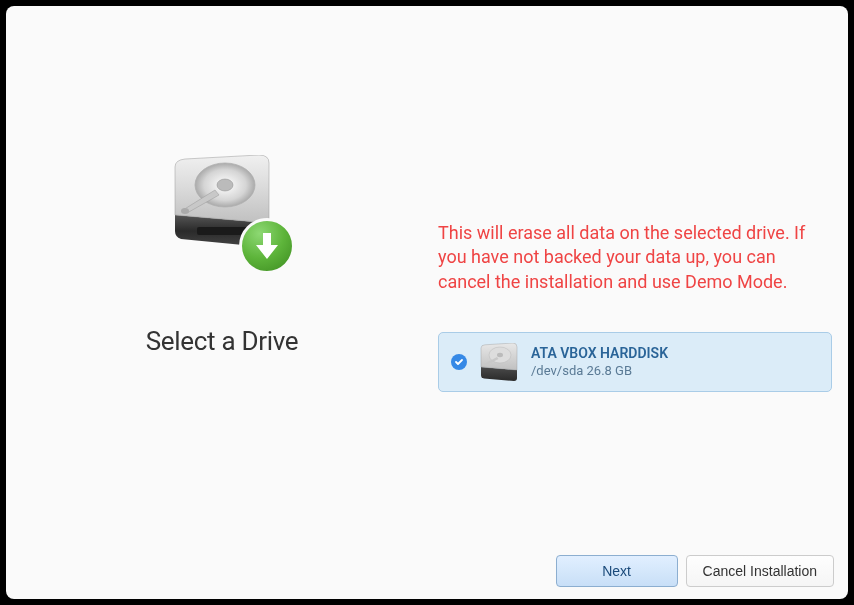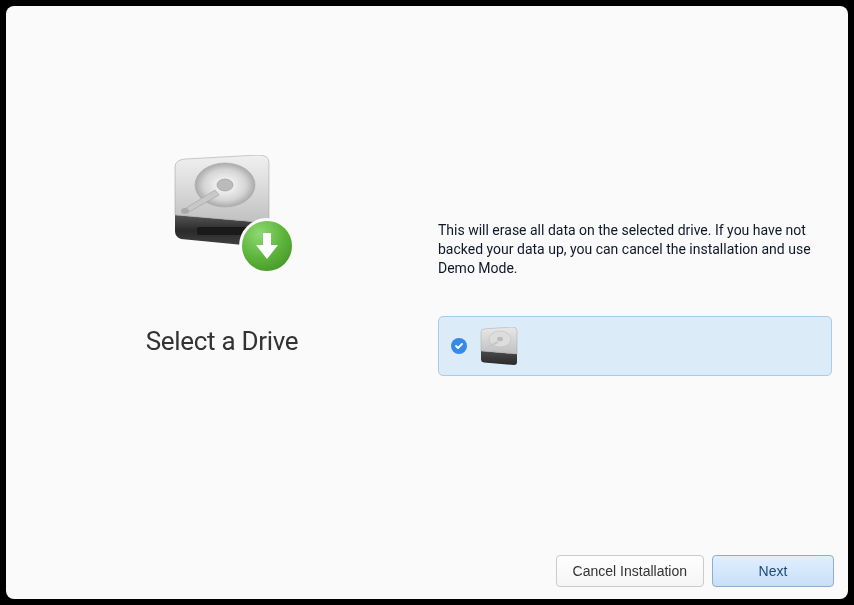--- a/index.html
+++ b/index.html
@@ -70,22 +70,22 @@
       color: #333;
       letter-spacing: -0.3px;
     }
     .right-panel {
       flex: 1;
       padding-top: 215px;
       padding-right: 16px;
       padding-left: 0;
     }
     .warning-text {
-      font-size: 14px;
-      color: #0f172a;
+      font-size: 18px;
+      color: #ef4444;
       line-height: 1.35;
       margin-bottom: 38px;
       padding-right: 4px;
     }
     .drive-item {
       background: #dbecf8;
       border: 1px solid #a9cce7;
       border-radius: 5px;
       padding: 10px 12px;
       display: flex;
@@ -208,20 +208,26 @@
               <stop offset="0%" stop-color="#4a4a4a"></stop>
               <stop offset="100%" stop-color="#2a2a2a"></stop>
             </linearGradient>
           </defs>
           <path d="M 4 24 L 4 32 Q 4 35 7 35.5 L 37 38 Q 40 38 40 35 L 40 27 Z" fill="url(#thumbFront)"></path>
           <path d="M 4 5 Q 4 2 8 1.8 L 36 0 Q 40 0 40 4 L 40 27 L 4 24 Z" fill="url(#thumbTop)" stroke="#999" stroke-width="0.4"></path>
           <ellipse cx="23" cy="12" rx="11" ry="8" fill="#ddd" stroke="#b0b0b0" stroke-width="0.4"></ellipse>
           <ellipse cx="23" cy="12" rx="3" ry="2.2" fill="#bbb"></ellipse>
           <path d="M 7 21 L 20 14 L 21.5 16 L 8.5 22.5 Z" fill="#c8c8c8"></path>
         </svg>
+        <div class="drive-info">
+          <div class="drive-name">ATA VBOX HARDDISK</div>
+          <div class="drive-detail">
+            <span>/dev/sda</span> <span>26.8 GB</span>
+          </div>
+        </div>
       </div>
     </div>
   </div>
   <div class="button-bar">
+    <button class="btn btn-next">Next</button>
     <button class="btn btn-cancel">Cancel Installation</button>
-    <button class="btn btn-next">Next</button>
   </div>
 </div>
 
 </body></html>

